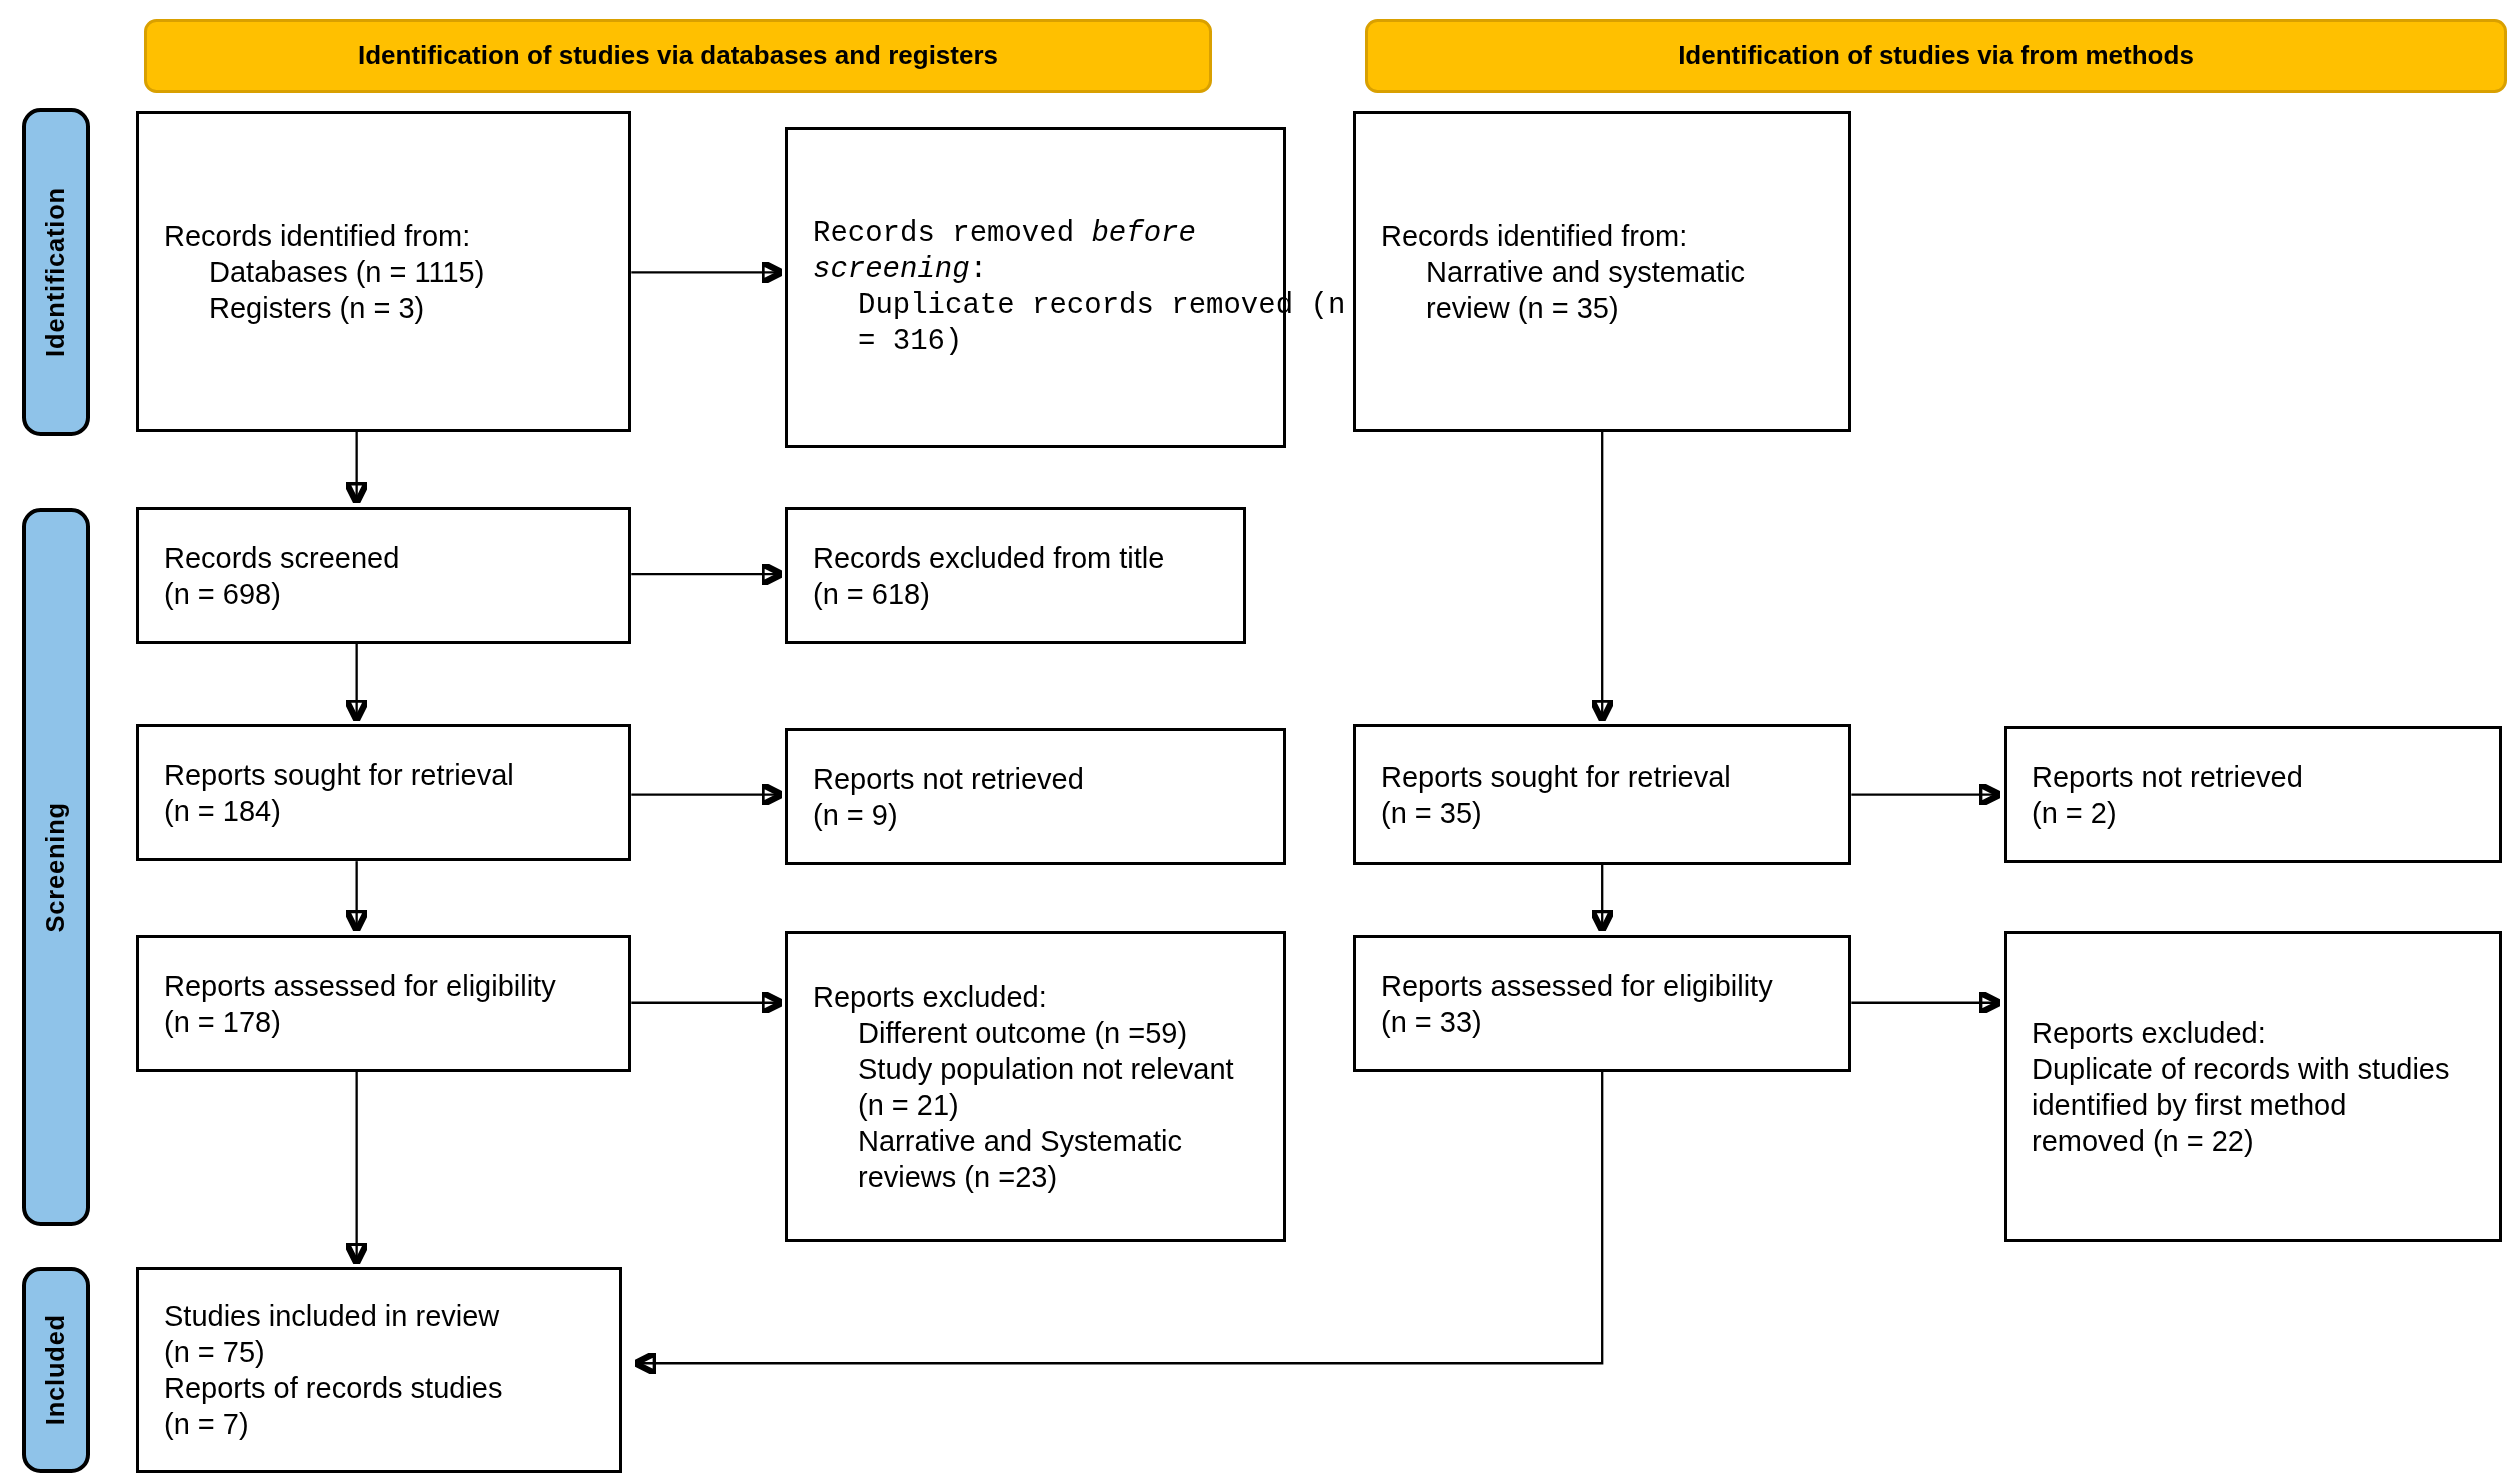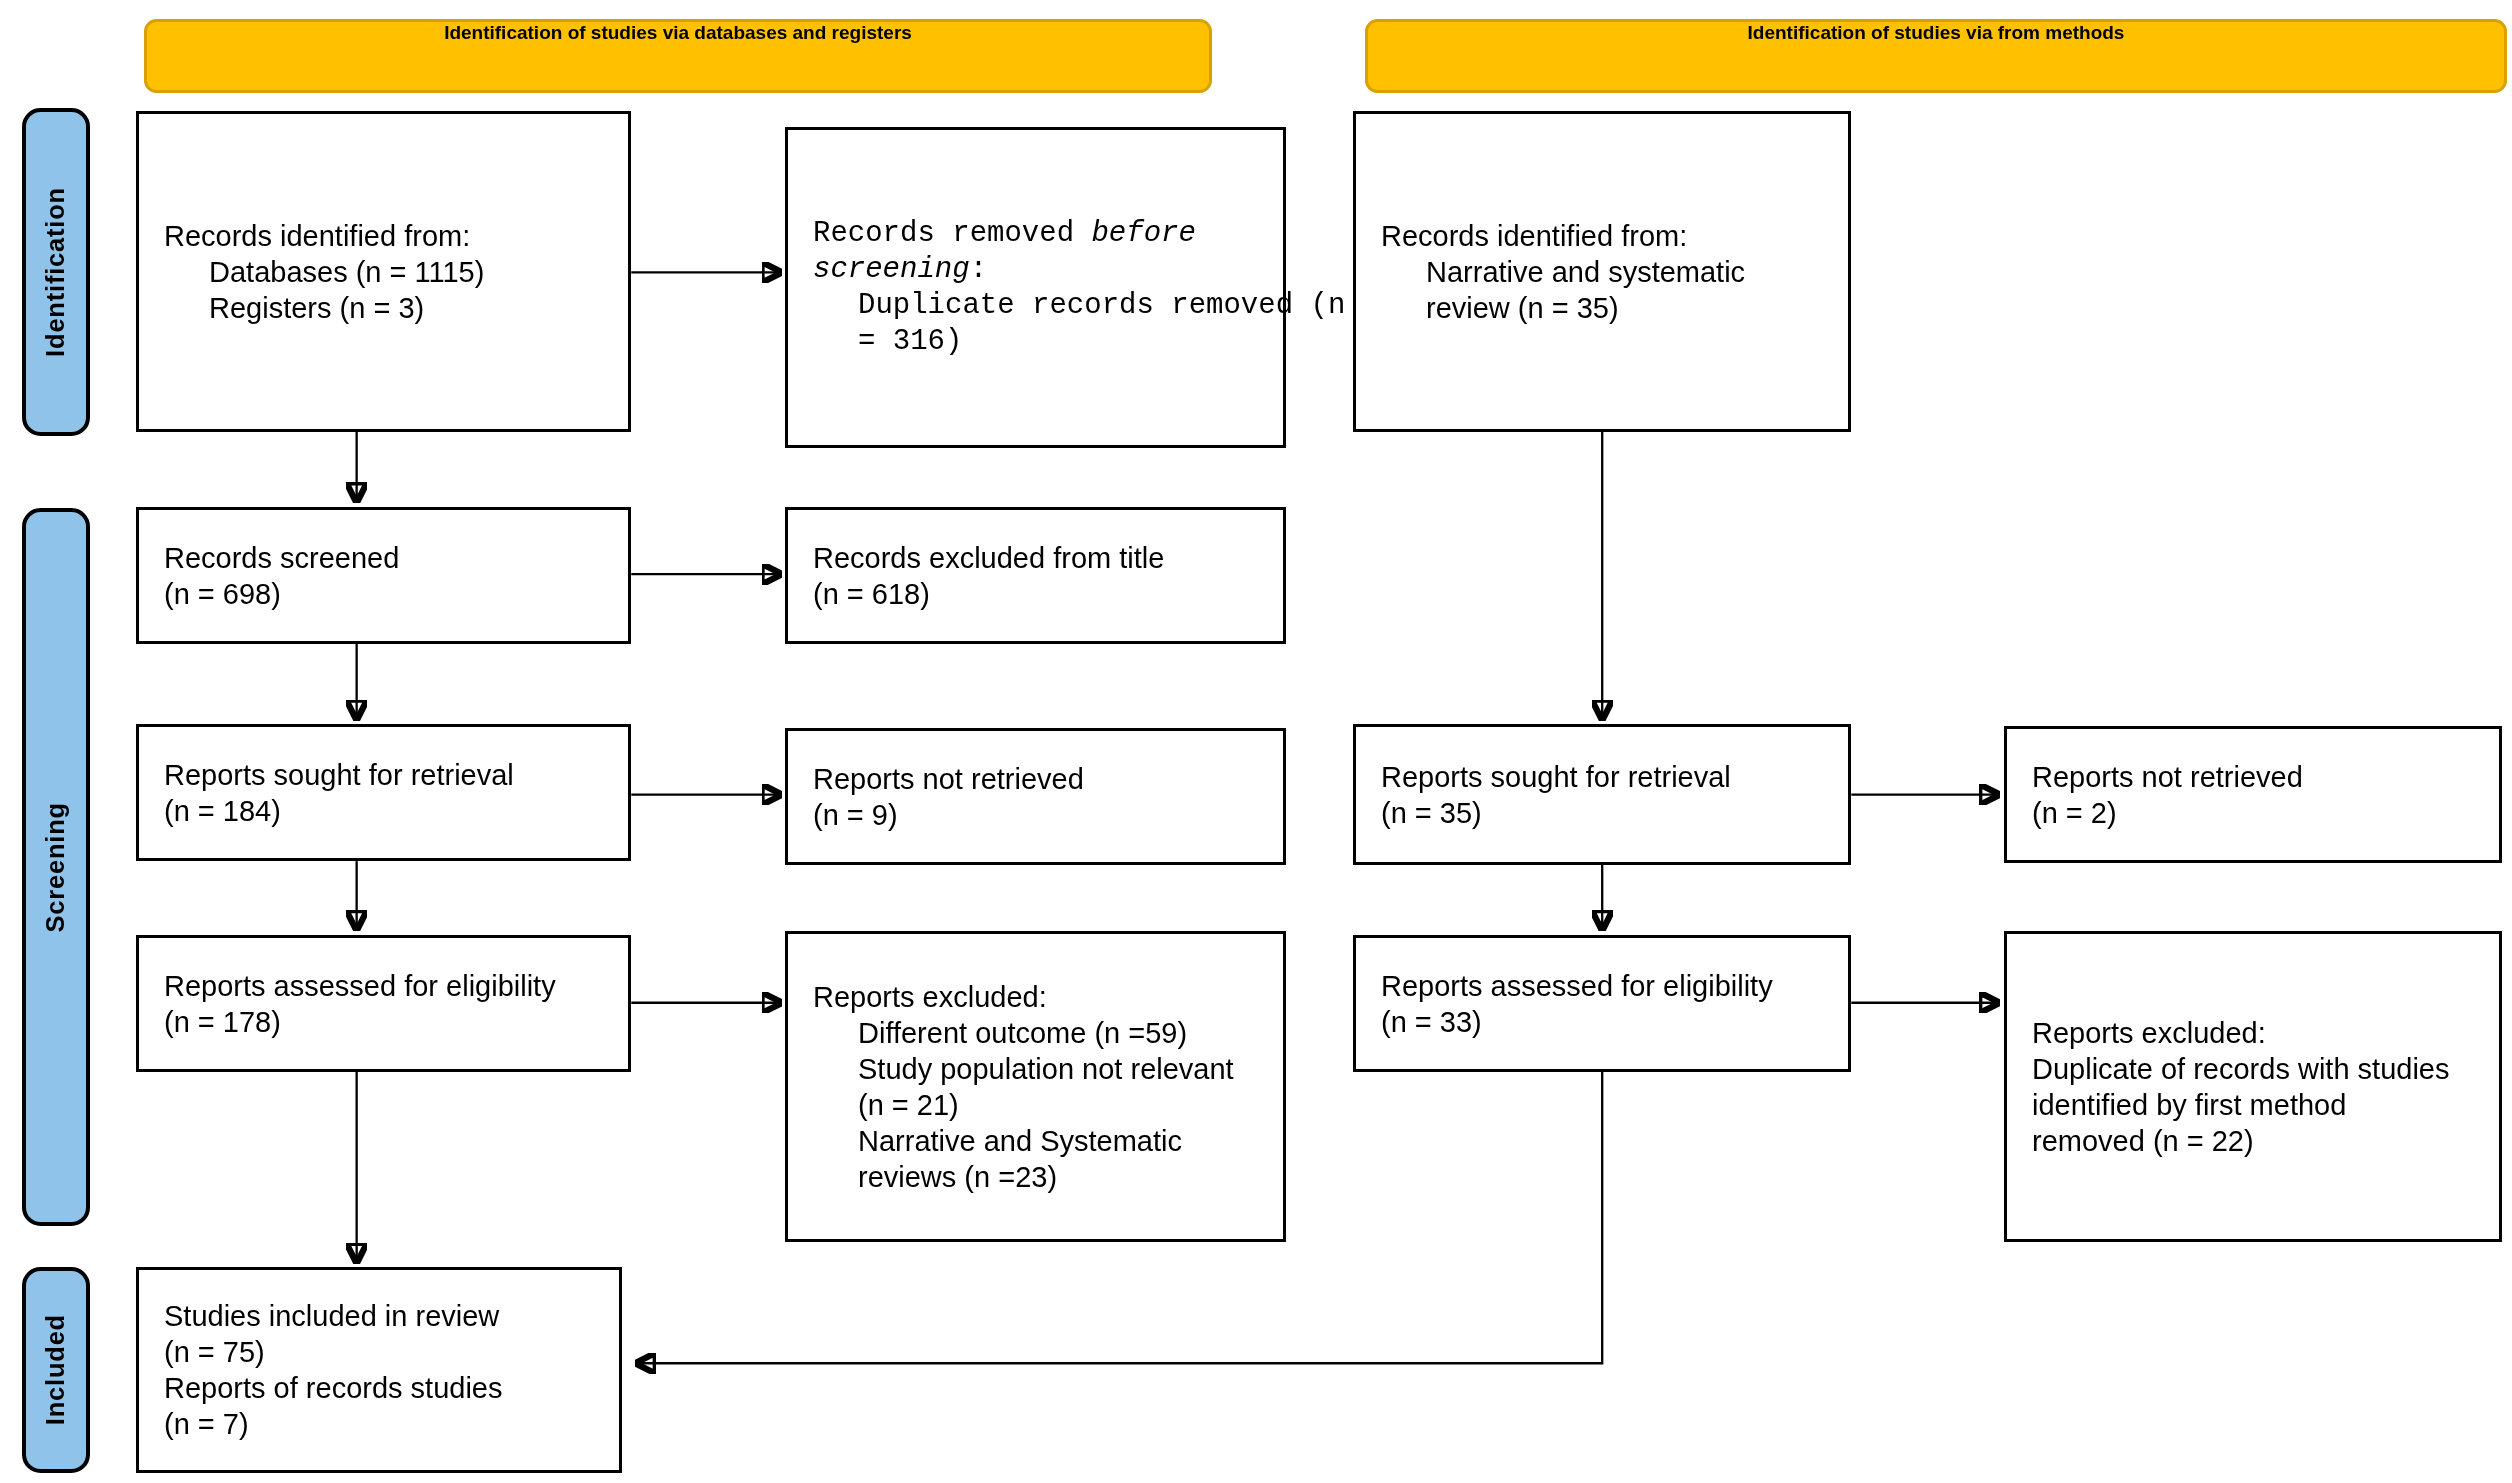--- a/index.html
+++ b/index.html
@@ -1,22 +1,22 @@
 <!DOCTYPE html>
 <html style="font-size:12.4px"><head>
 <meta charset="utf-8">
 <style>
   html,body{margin:0;padding:0;background:#ffffff;}
   body{font-family:"Liberation Sans","DejaVu Sans",sans-serif;color:#000;}
   .canvas{position:relative;width:2512px;height:1484px;background:#fff;overflow:hidden;}
 
   
-  .header{position:absolute;display:flex;align-items:flex-start;justify-content:center;
+  .header{position:absolute;display:flex;align-items:center;justify-content:center;
     background:#FFC000;border:3.1px solid #D9A000;border-radius:12.4px;
-    font-weight:bold;font-size:19px;}
+    font-weight:bold;font-size:26px;}
   .h-left{left:144px;top:18.6px;width:1062px;height:68px;}
   .h-right{left:1365px;top:18.6px;width:1136px;height:68px;}
 
   
   .tab{position:absolute;display:flex;align-items:center;justify-content:center;
     background:#8FC3E9;border:4.6px solid #000;border-radius:18.6px;box-sizing:border-box;}
   .tab span{writing-mode:vertical-rl;transform:rotate(180deg);
     font-weight:bold;font-size:25.5px;letter-spacing:0.8px;white-space:nowrap;}
   .t-identification{left:21.7px;top:108px;width:68px;height:328px;}
   .t-screening{left:21.7px;top:508px;width:68px;height:718px;}
@@ -27,21 +27,21 @@
     display:flex;flex-direction:column;justify-content:center;
     padding:4.6px 18.6px 4.6px 25px;font-size:29px;line-height:36px;}
   .box .line{white-space:nowrap;}
   .box .indent-1{padding-left:45px;}
   .box .it{font-style:italic;}
 
   .b-a1{left:136px;top:111px;width:495px;height:321px;}
   .b-b1{left:785px;top:127px;width:501px;height:321px;font-family:Liberation Mono, monospace;}
   .b-c1{left:1353px;top:111px;width:498px;height:321px;}
   .b-a2{left:136px;top:507px;width:495px;height:137px;}
-  .b-b2{left:785px;top:507px;width:501px;height:137px;}
+  .b-b2{left:785px;top:507px;width:461px;height:137px;}
   .b-a3{left:136px;top:724px;width:495px;height:137px;}
   .b-b3{left:785px;top:728px;width:501px;height:137px;}
   .b-c2{left:1353px;top:724px;width:498px;height:141px;}
   .b-d2{left:2004px;top:726px;width:498px;height:137px;}
   .b-a4{left:136px;top:935px;width:495px;height:137px;}
   .b-b4{left:785px;top:931px;width:501px;height:311px;}
   .b-c3{left:1353px;top:935px;width:498px;height:137px;}
   .b-d3{left:2004px;top:931px;width:498px;height:311px;}
   .b-a5{left:136px;top:1267px;width:486px;height:206px;}
 

